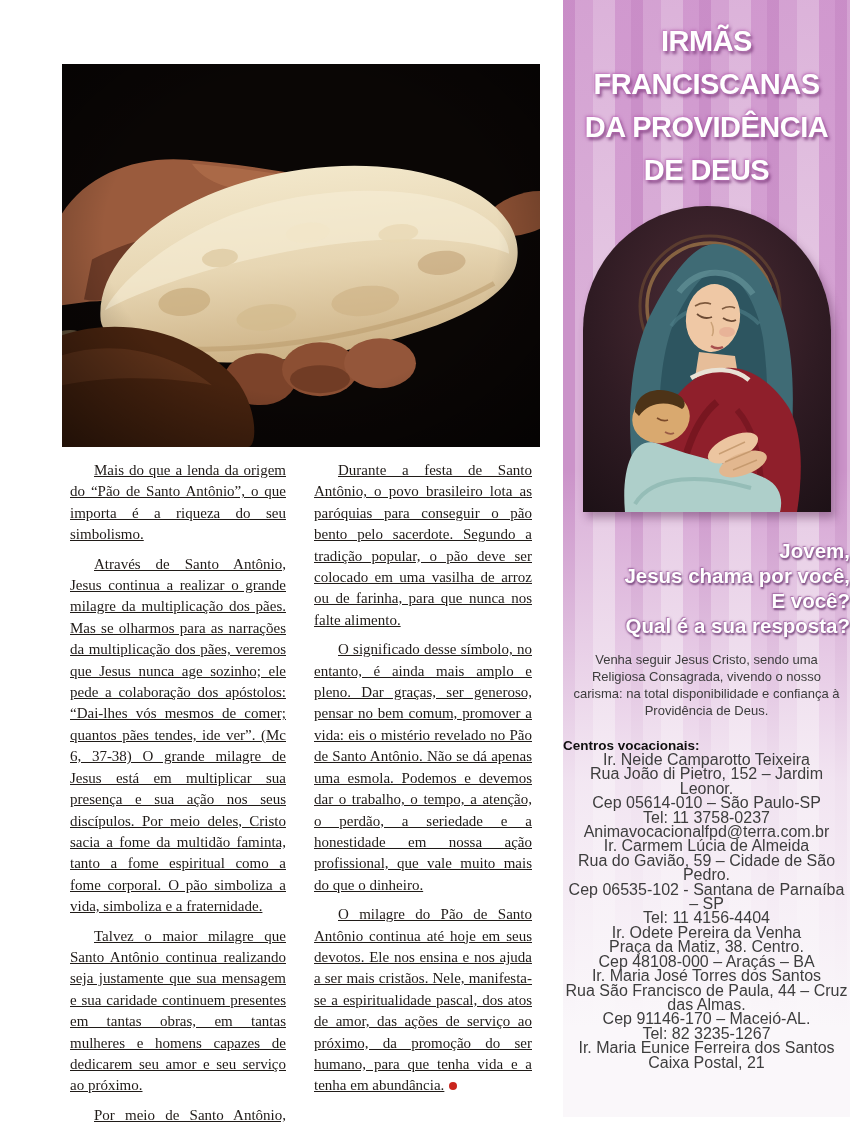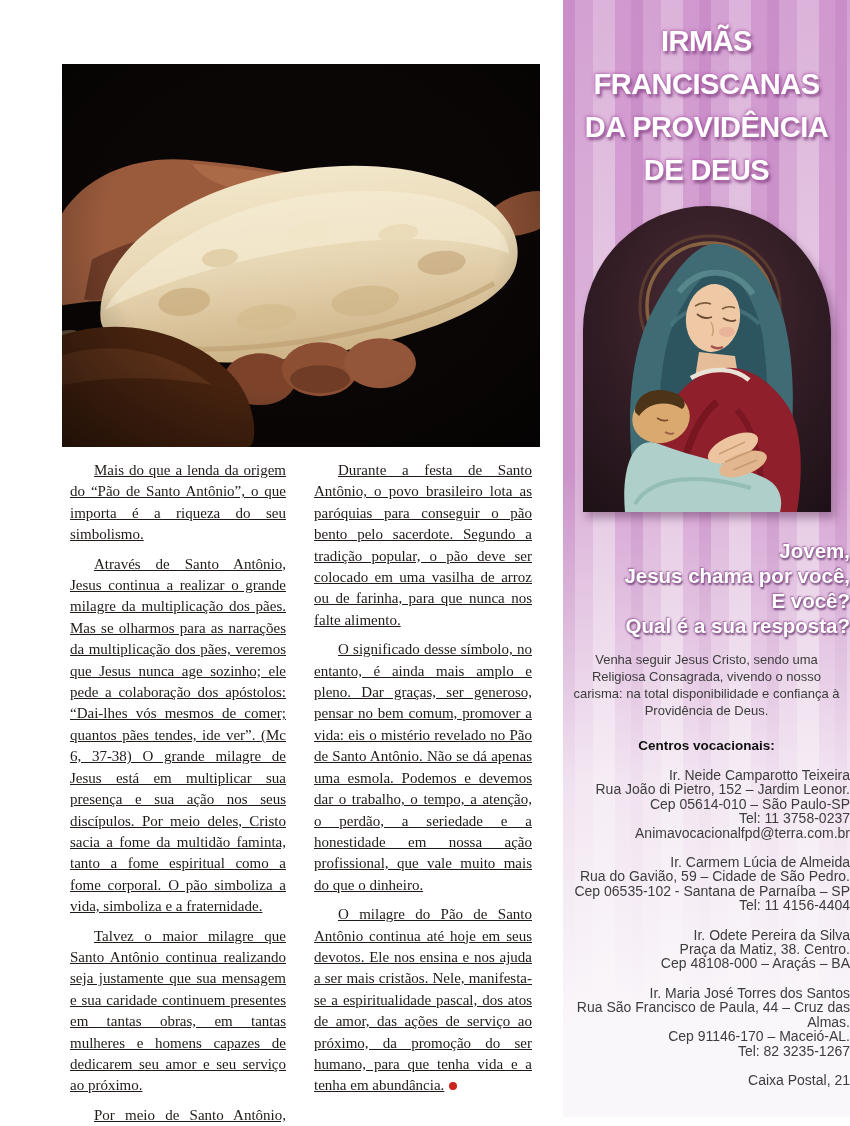--- a/index.html
+++ b/index.html
@@ -36,22 +36,22 @@
   .sb-title{padding-top:20px;text-align:center;color:#ffffff;font-weight:700;
     font-size:29px;line-height:43px;letter-spacing:-.5px;
     text-shadow:0 0 4px rgba(186,108,182,.95), 2px 3px 3px rgba(115,52,115,.75), -1px -1px 2px rgba(186,108,182,.6);}
   .madonna-wrap{width:248px;height:306px;margin:14px auto 0;border-radius:124px 124px 0 0;
     overflow:hidden;box-shadow:4px 6px 9px rgba(96,48,92,.45);}
   .madonna-wrap svg{display:block;width:100%;height:100%;}
   .sb-call{margin-top:26px;text-align:right;color:#ffffff;font-weight:700;
     font-size:20.5px;line-height:25px;
     text-shadow:0 0 3px #9a5f9d, 1px 2px 2px rgba(104,56,110,.9), -1px -1px 1px rgba(160,100,160,.7);}
   .sb-invite{margin:13px 10px 15px;text-align:center;color:#3c3c3c;font-size:13px;line-height:17px;}
-  .sb-centers-heading{margin-top:19px;text-align:center;color:#101010;font-weight:700;font-size:13.5px;}
-  .center-block{margin-top:15px;text-align:right;color:#3d3d3d;font-size:14px;line-height:14.4px;}
+  .sb-centers-heading{margin-top:19px;text-align:left;color:#101010;font-weight:700;font-size:13.5px;}
+  .center-block{text-align:center;color:#3d3d3d;font-size:16px;line-height:14.4px;}
 </style>
 </head>
 <body>
 
 <div class="page">
 
   <div class="photo">
     <svg viewBox="0 0 478 384" preserveAspectRatio="none">
       <defs>
         <linearGradient id="crumb" x1="0" y1="0" x2="0" y2="1">
@@ -187,30 +187,31 @@
     </div>
 
     <div class="center-block">
       <div>Ir. Carmem Lúcia de Almeida</div>
       <div>Rua do Gavião, 59 – Cidade de São Pedro.</div>
       <div>Cep 06535-102 - Santana de Parnaíba – SP</div>
       <div>Tel: 11 4156-4404</div>
     </div>
 
     <div class="center-block">
-      <div>Ir. Odete Pereira da Silva</div>
+      <div>Ir. Odete Pereira da Venha</div>
       <div>Praça da Matiz, 38. Centro.</div>
       <div>Cep 48108-000 – Araçás – BA</div>
     </div>
 
     <div class="center-block">
       <div>Ir. Maria José Torres dos Santos</div>
       <div>Rua São Francisco de Paula, 44 – Cruz das Almas.</div>
       <div>Cep 91146-170 – Maceió-AL.</div>
       <div>Tel: 82 3235-1267</div>
     </div>
 
     <div class="center-block">
+      <div>Ir. Maria Eunice Ferreira dos Santos</div>
       <div>Caixa Postal, 21</div>
 
     </div>
   </aside>
 </div>
 
 </body></html>

